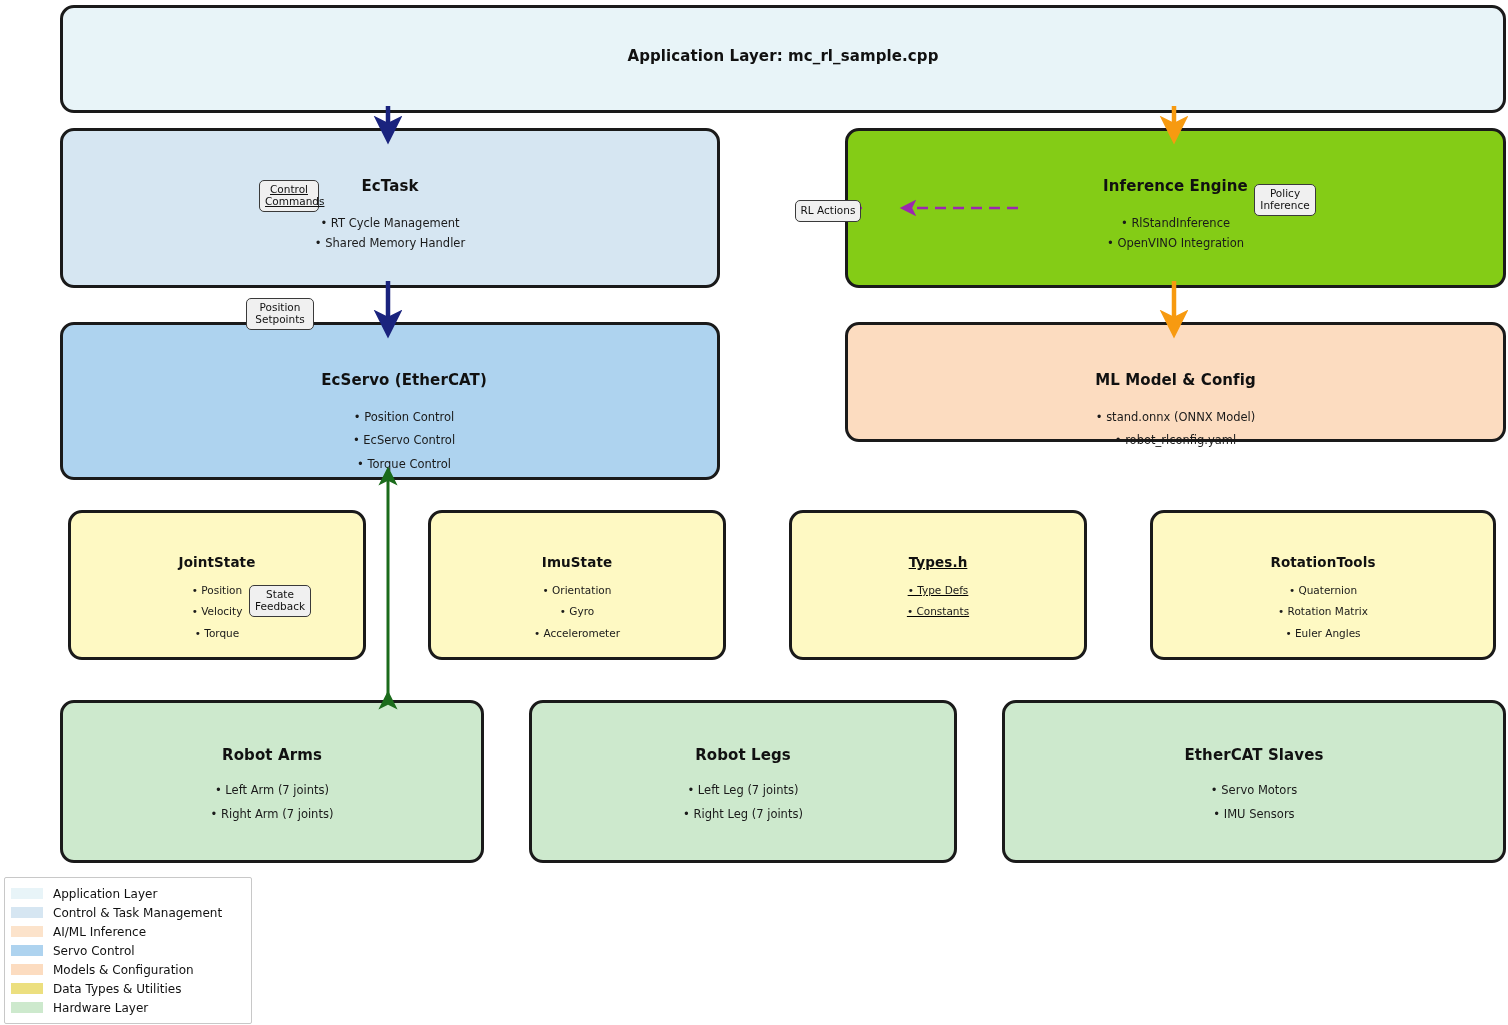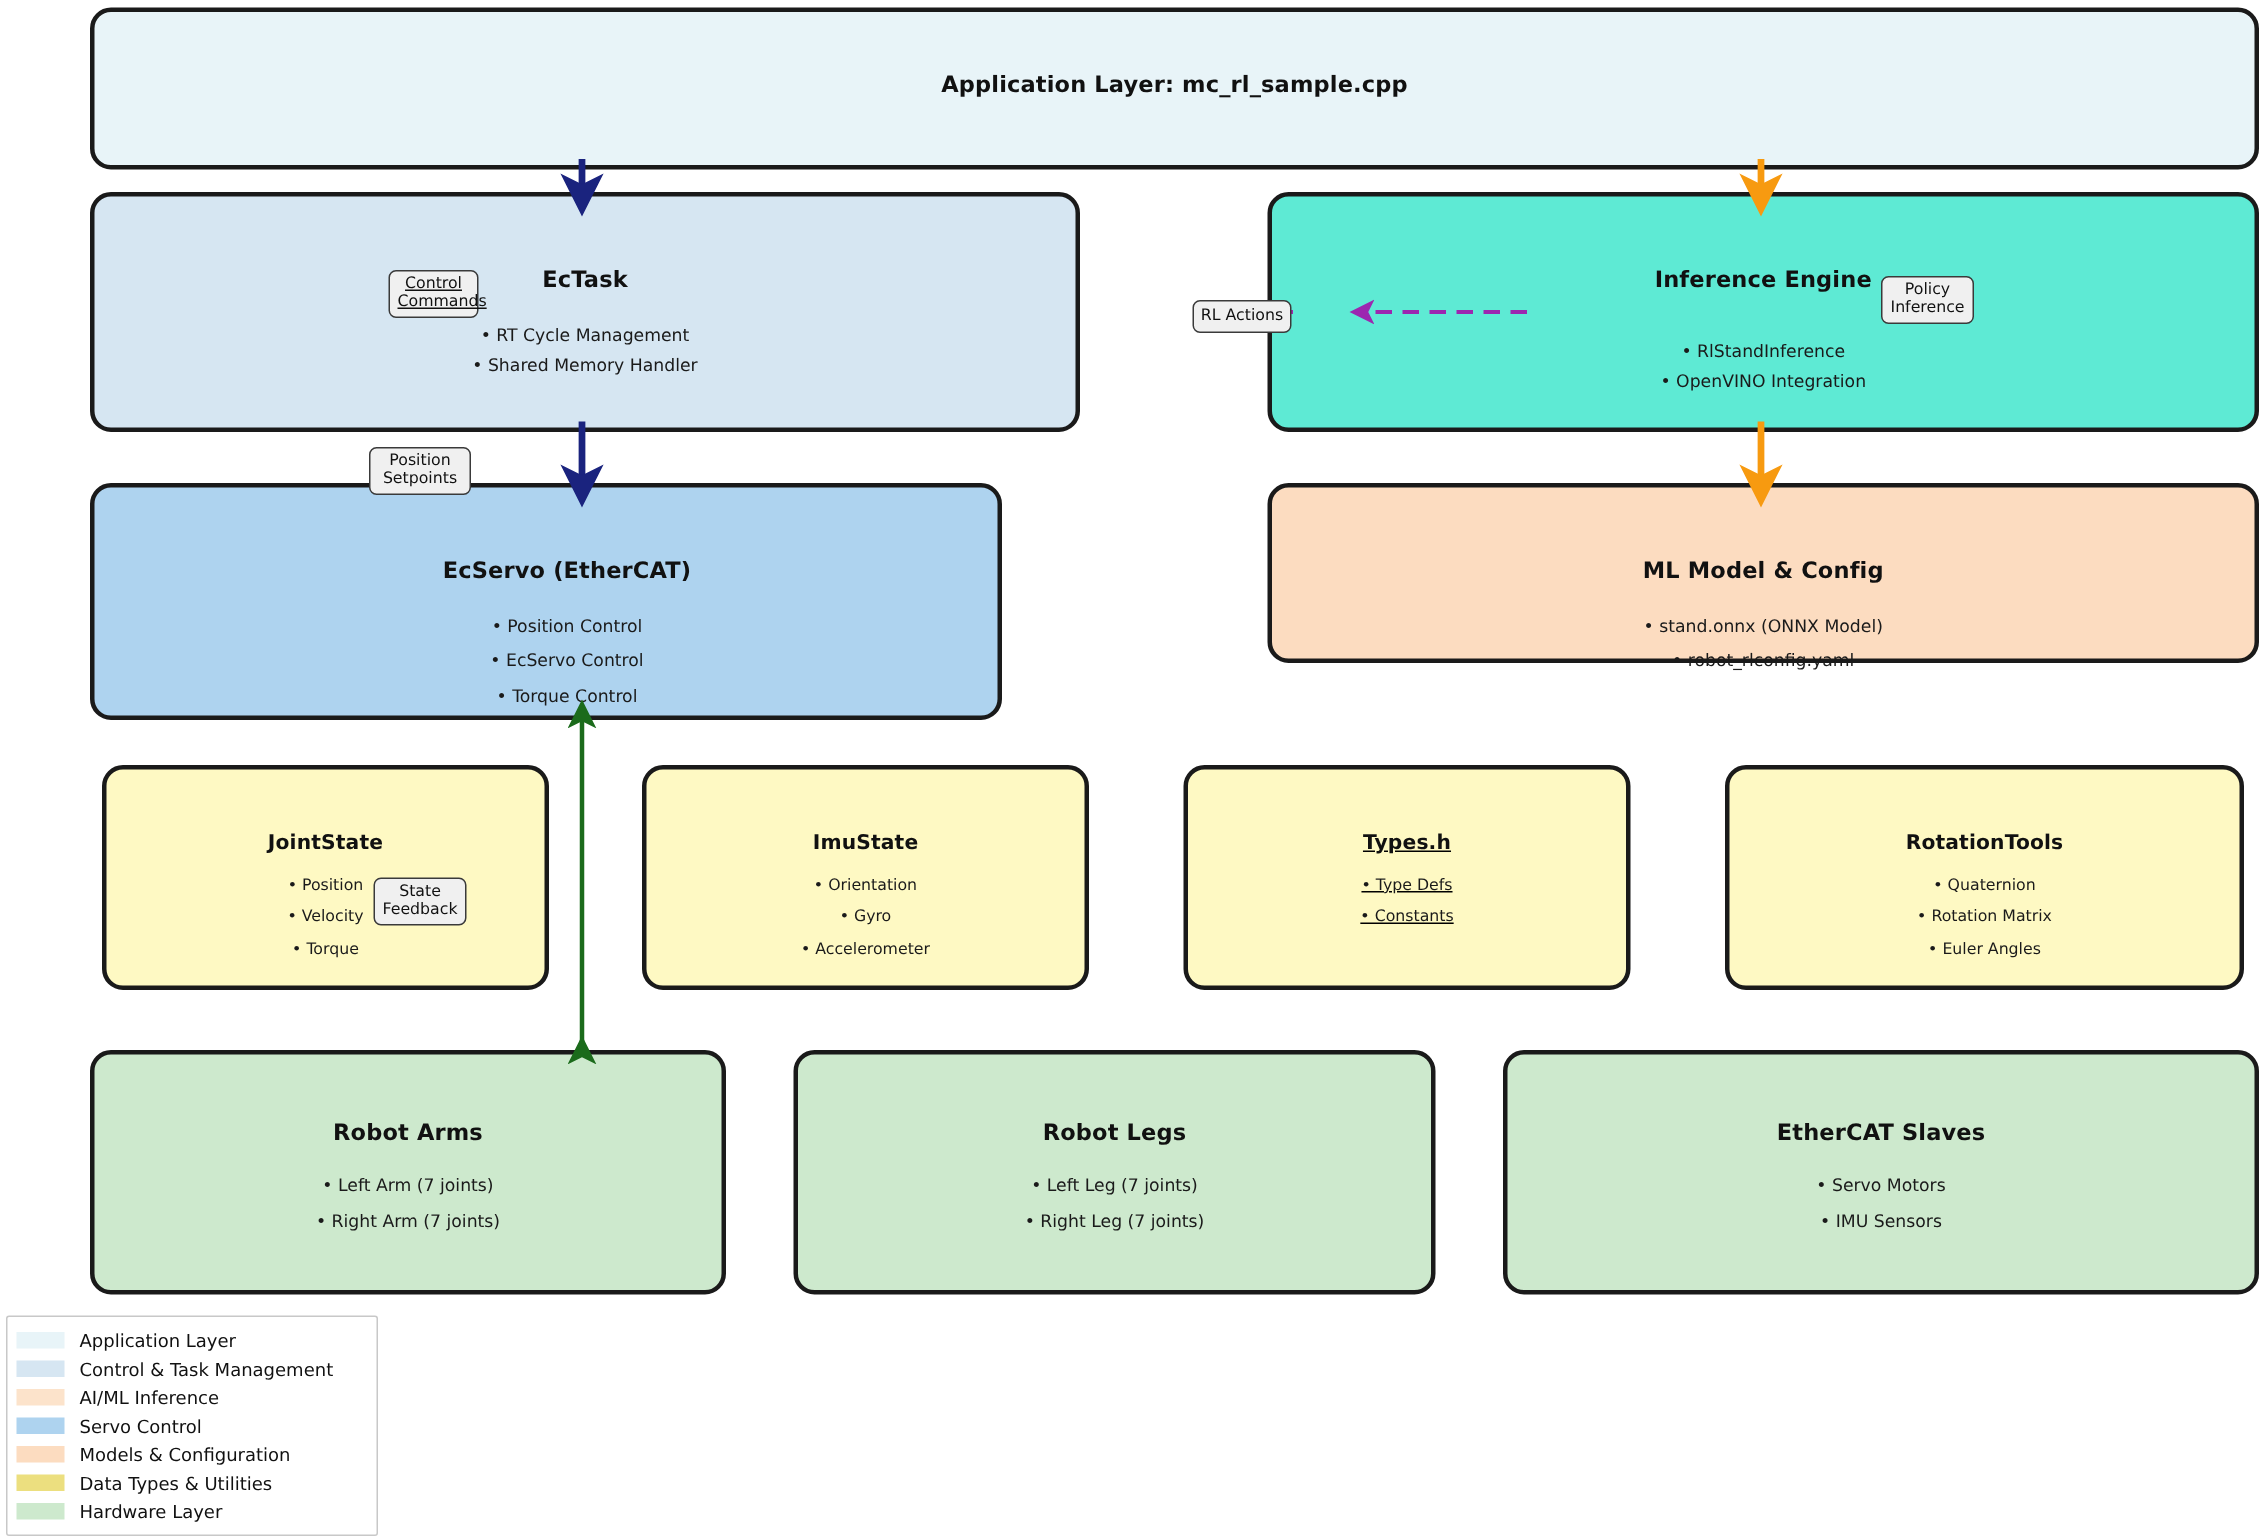--- a/index.html
+++ b/index.html
@@ -43,33 +43,33 @@
   .node .bullets .b {
     font-size: 11.5px;
     color: #1a1a1a;
     white-space: nowrap;
     line-height: 1.1;
   }
 
   
   .c-app     { background: #e8f4f8; }
   .c-control { background: #d6e6f2; }
-  .c-ai      { background: #5eead4; gap: 11px; }
+  .c-ai      { background: #84cc16; }
   .c-servo   { background: #aed3ef; }
   .c-model   { background: #fcdcc0; }
   .c-data    { background: #fef9c3; }
   .c-hw      { background: #cde9cd; }
 
   
   #app-layer   { left: 60px;  top: 5px;   width: 1446px; height: 108px; }
   #app-layer .title { font-size: 15px; margin-top: 40px; }
 
   #ectask      { left: 60px;  top: 128px; width: 660px; height: 160px; }
   #inference   { left: 845px; top: 128px; width: 661px; height: 160px; }
-  #ecservo     { left: 60px;  top: 322px; width: 608px; height: 158px; padding-left: 28px; }
+  #ecservo     { left: 60px;  top: 322px; width: 660px; height: 158px; padding-left: 28px; }
   #mlmodel     { left: 845px; top: 322px; width: 661px; height: 120px; }
 
   #ectask .title, #inference .title { font-size: 15px; margin-top: 47px; }
   #ecservo .title, #mlmodel .title  { font-size: 15px; margin-top: 47px; }
   #ectask .bullets, #inference .bullets { margin-top: 22px; }
   #ecservo .bullets, #mlmodel .bullets  { margin-top: 22px; gap: 11px; }
 
   #jointstate  { left: 68px;   top: 510px; width: 298px; height: 150px; }
   #imustate    { left: 428px;  top: 510px; width: 298px; height: 150px; }
   #typesh      { left: 789px;  top: 510px; width: 298px; height: 150px; text-decoration: underline; }

